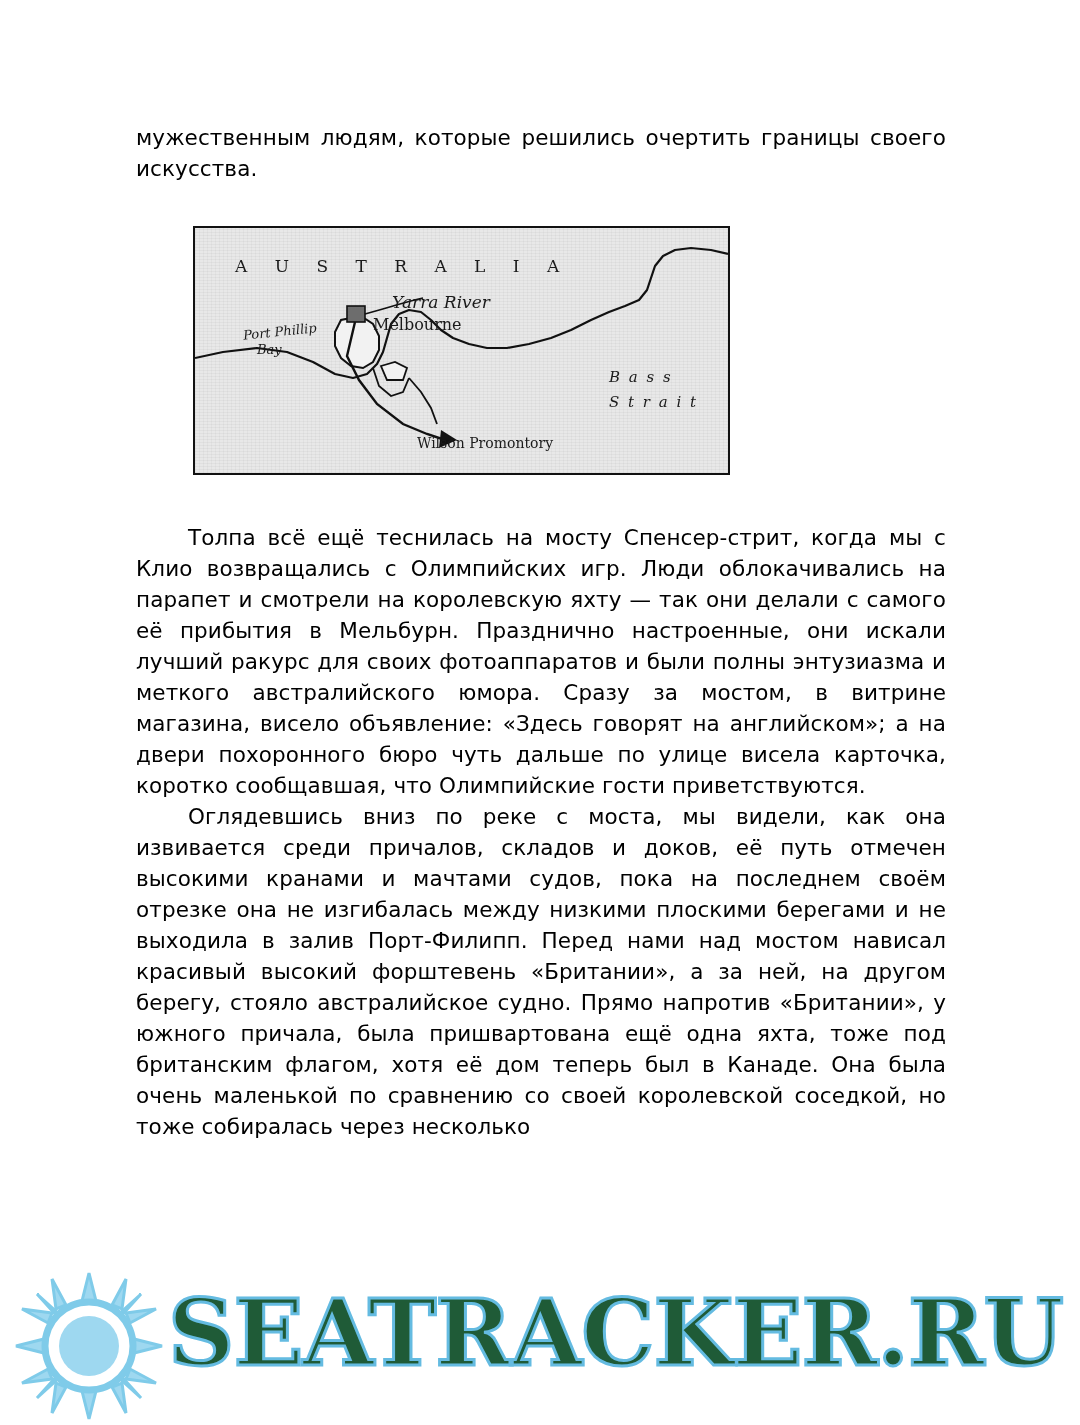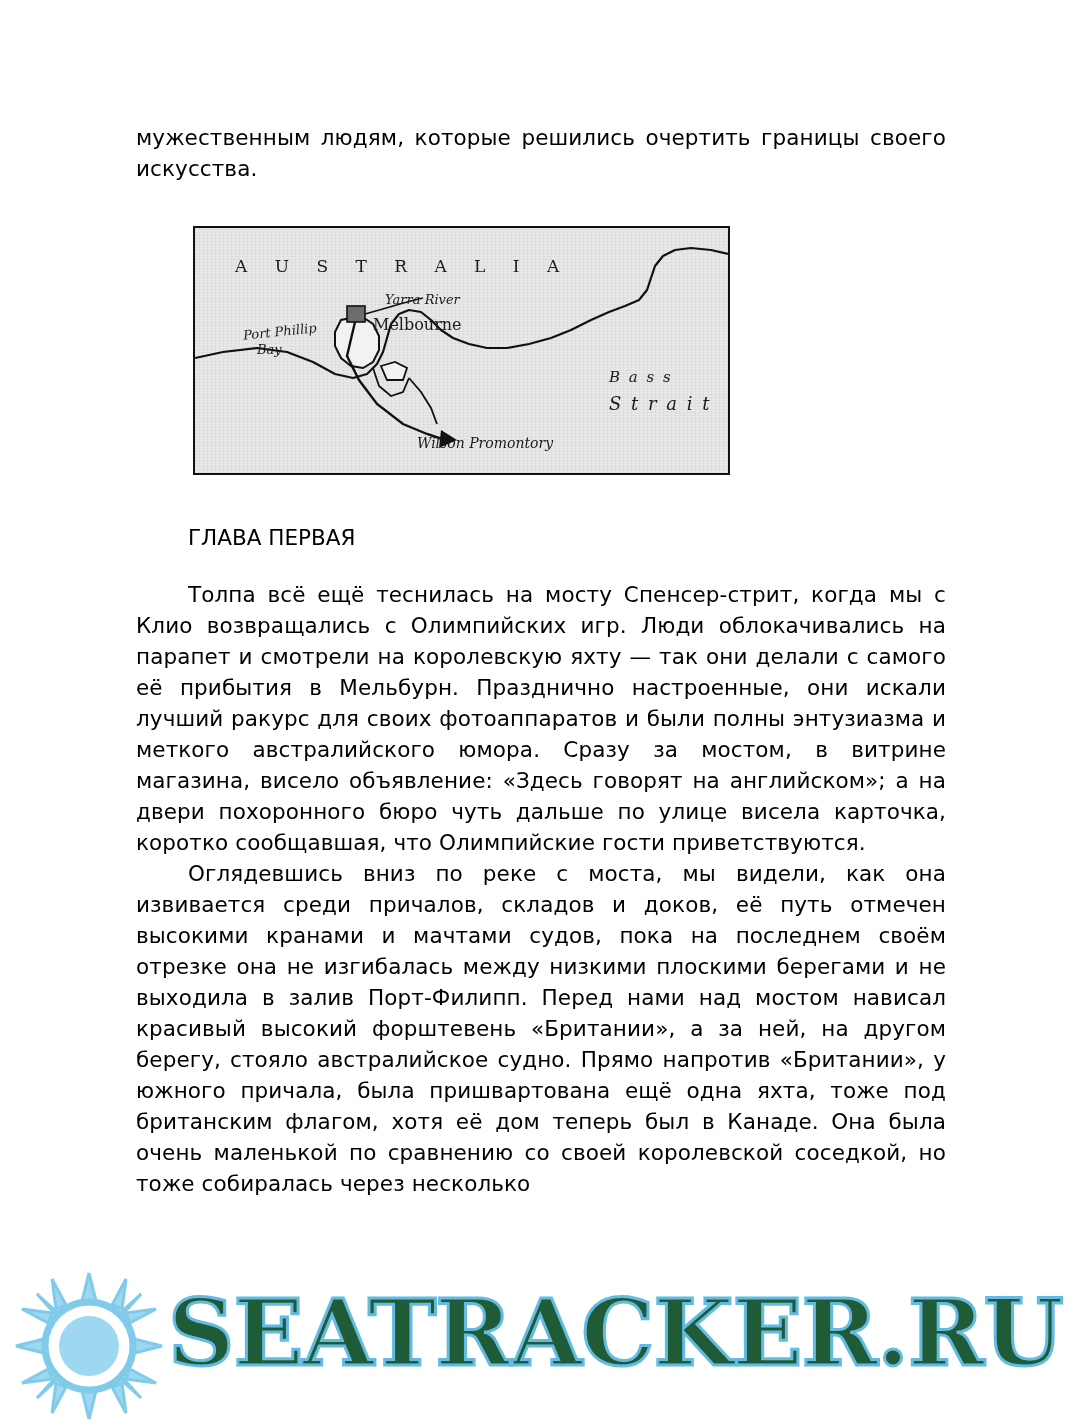--- a/index.html
+++ b/index.html
@@ -78,22 +78,22 @@
     font-family: "DejaVu Serif", serif;
     color: #1a1a1a;
   }
   .lbl-australia {
     left: 40px; top: 28px;
     font-size: 17px;
     letter-spacing: 11px;
     font-variant: small-caps;
   }
   .lbl-yarra {
-    left: 190px; top: 64px;
-    font-size: 13px;
+    left: 197px; top: 64px;
+    font-size: 17px;
     font-style: italic;
   }
   .lbl-melbourne {
     left: 178px; top: 87px;
     font-size: 16px;
   }
   .lbl-portphillip {
     left: 48px; top: 96px;
     font-size: 13px;
     font-style: italic;
@@ -107,28 +107,27 @@
   }
   .lbl-bass {
     left: 414px; top: 140px;
     font-size: 15px;
     font-style: italic;
     letter-spacing: 2px;
     text-align: center;
   }
   .lbl-strait {
     left: 414px; top: 165px;
-    font-size: 18px;
+    font-size: 15px;
     font-style: italic;
     letter-spacing: 2px;
   }
   .lbl-wilson {
     left: 222px; top: 207px;
     font-size: 14px;
-    font-style: italic;
   }
 
   
   .chapter {
     margin-top: 44px;
     margin-left: 52px;
   }
   .chapter div {
     font-size: 21.5px;
     line-height: 31px;
@@ -212,21 +211,20 @@
         <div class="map-label lbl-melbourne">Melbourne</div>
         <div class="map-label lbl-portphillip">Port Phillip</div>
         <div class="map-label lbl-bay">Bay</div>
         <div class="map-label lbl-bass">B a s s</div>
         <div class="map-label lbl-strait">S t r a i t</div>
         <div class="map-label lbl-wilson">Wilson Promontory</div>
       </div>
     </div>
 
     <div class="chapter">
-      <div>ГЛАВА ПЕРВАЯ</div>
     </div>
 
     <div class="para-block">
       <p class="body-text indent">Толпа всё ещё теснилась на мосту Спенсер-стрит, когда мы с Клио возвращались с Олимпийских игр. Люди облокачивались на парапет и смотрели на королевскую яхту — так они делали с самого её прибытия в Мельбурн. Празднично настроенные, они искали лучший ракурс для своих фотоаппаратов и были полны энтузиазма и меткого австралийского юмора. Сразу за мостом, в витрине магазина, висело объявление: «Здесь говорят на английском»; а на двери похоронного бюро чуть дальше по улице висела карточка, коротко сообщавшая, что Олимпийские гости приветствуются.</p>
       <p class="body-text indent">Оглядевшись вниз по реке с моста, мы видели, как она извивается среди причалов, складов и доков, её путь отмечен высокими кранами и мачтами судов, пока на последнем своём отрезке она не изгибалась между низкими плоскими берегами и не выходила в залив Порт-Филипп. Перед нами над мостом нависал красивый высокий форштевень «Британии», а за ней, на другом берегу, стояло австралийское судно. Прямо напротив «Британии», у южного причала, была пришвартована ещё одна яхта, тоже под британским флагом, хотя её дом теперь был в Канаде. Она была очень маленькой по сравнению со своей королевской соседкой, но тоже собиралась через несколько</p>
     </div>
 
   </div>
 
   <div class="watermark">

